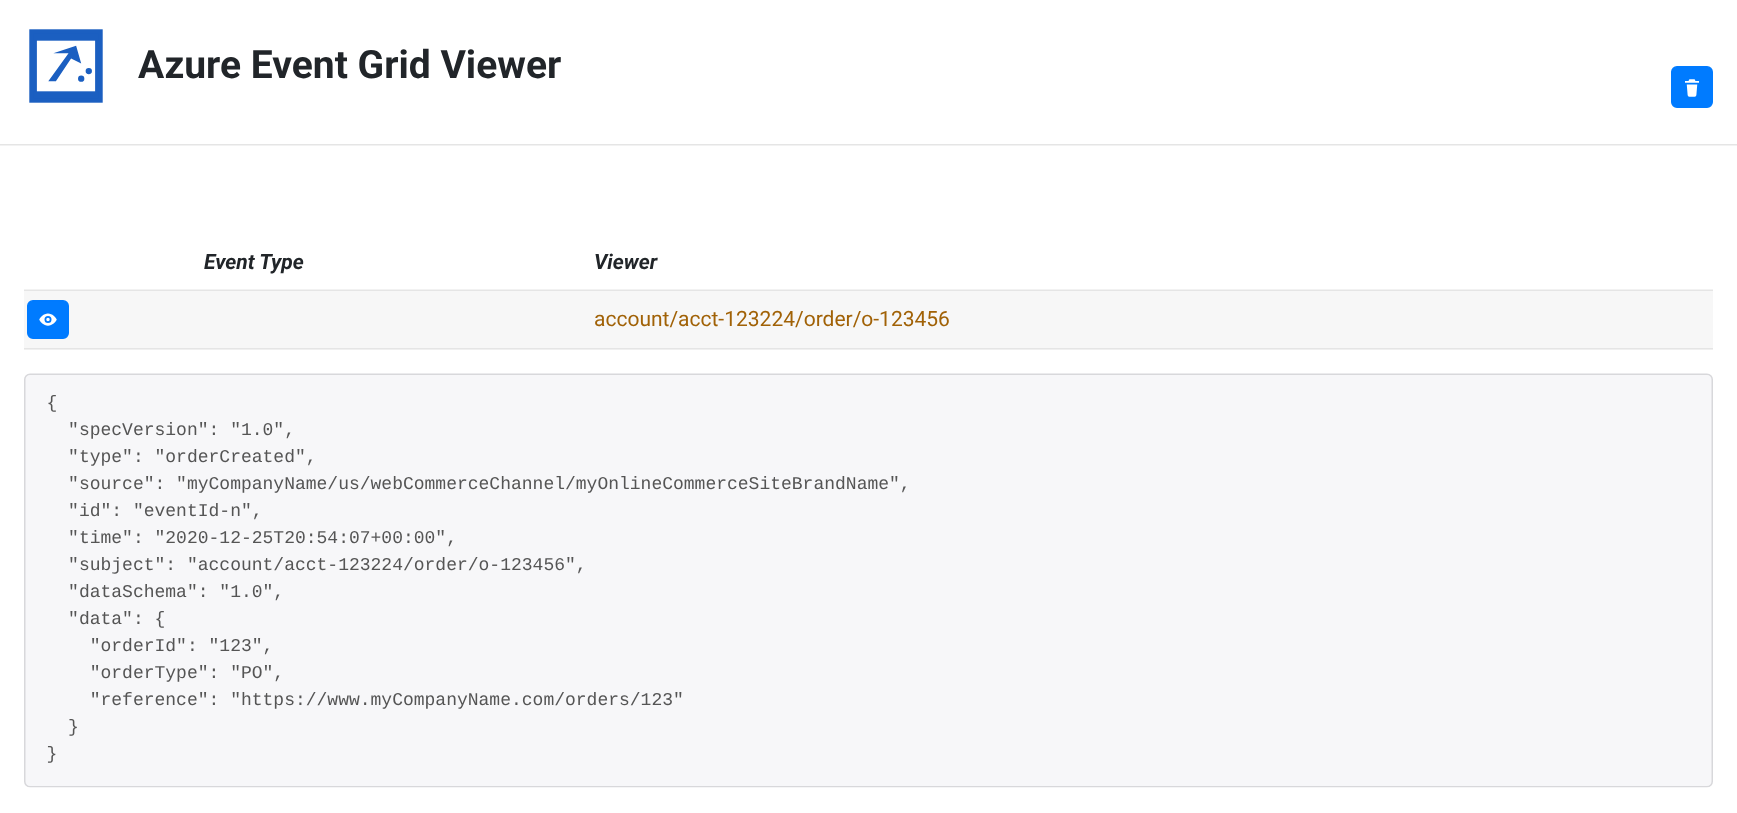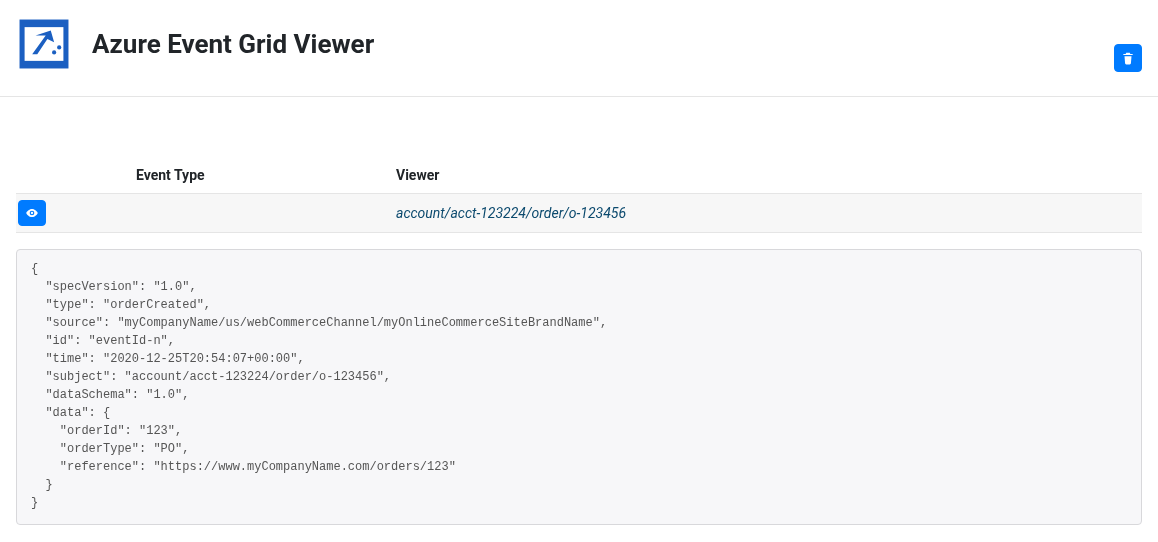--- a/index.html
+++ b/index.html
@@ -50,20 +50,21 @@
     }
     .trash-button svg { fill: #fff; }
     .table-wrap {
       margin-top: 60px;
       padding: 0 16px;
     }
     .table-header {
       display: flex;
       padding: 10px 0 10px 0;
       border-bottom: 1px solid #e5e5e5;
+      font-style: italic;
     }
     .col-eye {
       width: 40px;
       flex: 0 0 40px;
     }
     .col-type {
       width: 340px;
       flex: 0 0 340px;
       padding-left: 80px;
     }
@@ -90,22 +91,21 @@
       height: 26px;
       display: flex;
       align-items: center;
       justify-content: center;
       cursor: pointer;
       margin-left: 2px;
     }
     .eye-button svg { fill: #fff; }
     .cell {
       font-size: 14px;
-      color: #0c4a6e;
-      font-style: italic;
+      color: #a16207;
     }
     .detail-panel {
       margin: 16px 16px 0 16px;
       background: #f7f7f9;
       border: 1px solid #d8d8db;
       border-radius: 4px;
       padding: 10px 14px 12px 14px;
     }
     .json-pre {
       font-family: SFMono-Regular, Consolas, "Liberation Mono", Menlo, monospace;

